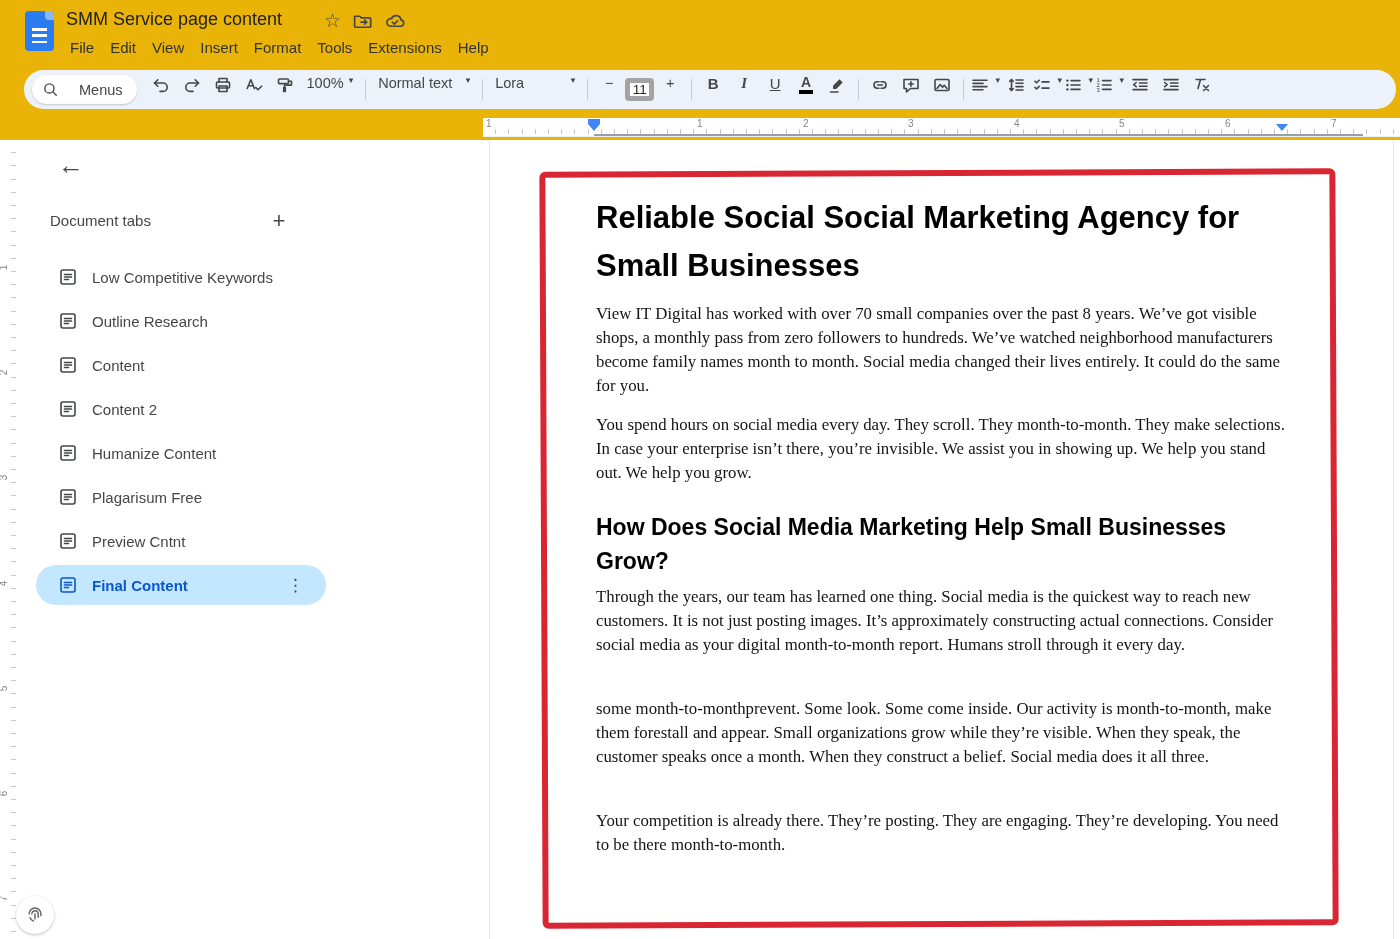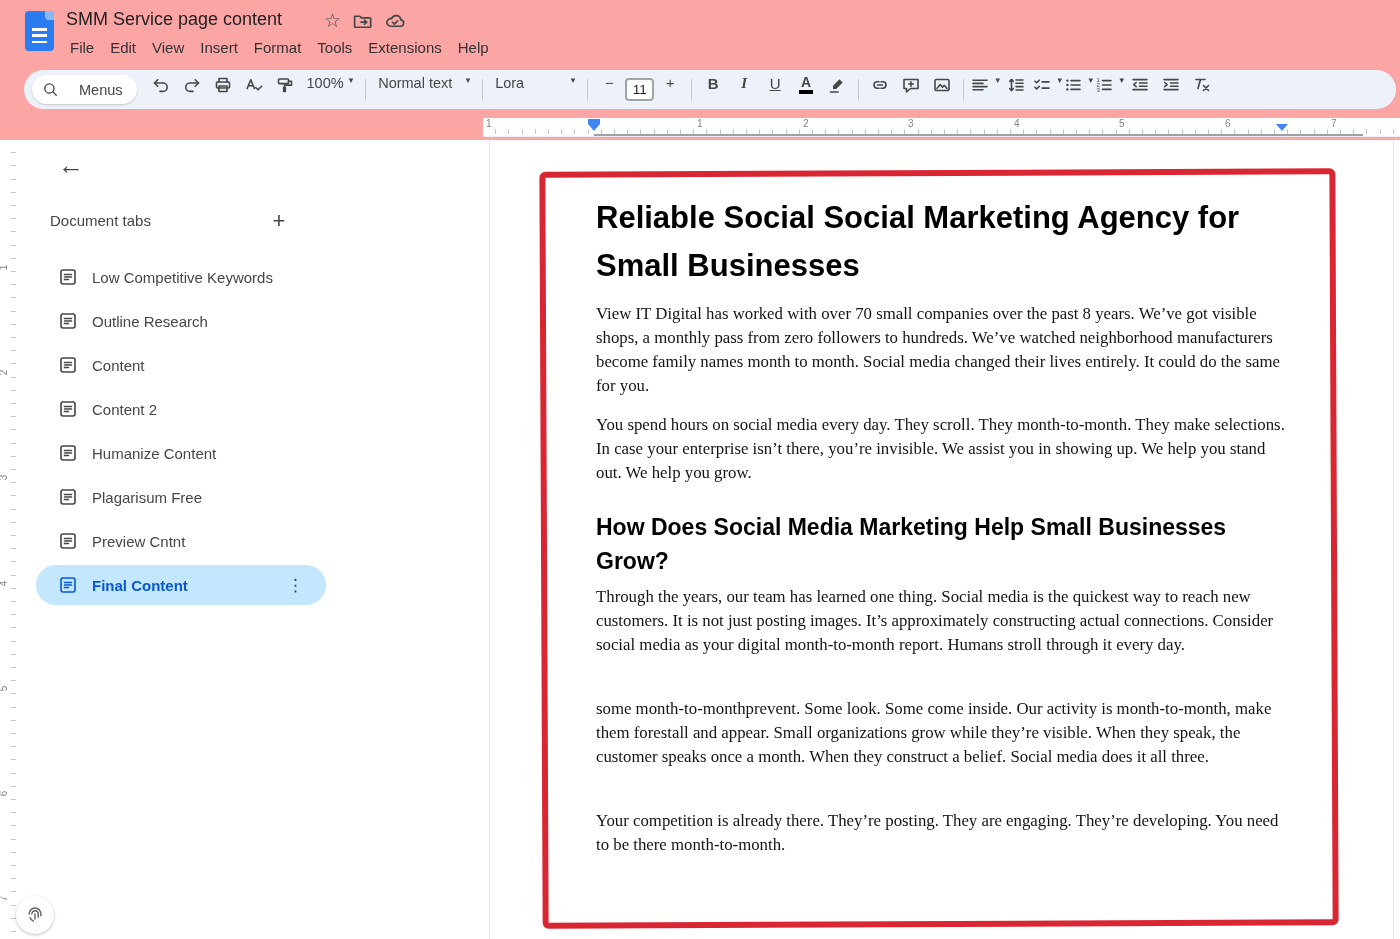--- a/index.html
+++ b/index.html
@@ -1,18 +1,18 @@
 <!DOCTYPE html>
 <html><head>
 <meta charset="utf-8">
 <style>
   * { margin:0; padding:0; box-sizing:border-box; }
   html,body { background:#fff; }
   body { font-family:"Liberation Sans", sans-serif; color:#444746; }
-  .stage { position:relative; width:1400px; height:939px; background:#fca5a5; overflow:hidden; }
+  .stage { position:relative; width:1400px; height:939px; background:#eab308; overflow:hidden; }
 
   
   .logo { position:absolute; left:25px; top:11px; width:29px; height:40px;
           background:#2b7cf0; border-radius:4px; cursor:pointer; }
   .logo::before { content:""; position:absolute; right:0; top:0; width:9px; height:9px;
           background:#8ab8f8; border-radius:0 4px 0 4px; }
   .logo::after { content:""; position:absolute; left:7px; top:17px; width:15px; height:16px;
           background:repeating-linear-gradient(to bottom,#fff 0 2.5px,transparent 2.5px 6.5px); }
   .doc-title { position:absolute; left:66px; top:9px; font-size:18px; color:#1f1f1f; white-space:nowrap; cursor:text; }
   .title-icons { position:absolute; left:324px; top:10px; display:flex; align-items:center; gap:11px; }
@@ -28,21 +28,21 @@
           border-radius:4px; cursor:pointer; gap:2px; color:#444746; flex:none; }
   .menus-pill { background:#fff; border-radius:16px; height:29px; padding:0 14px 0 10px;
           display:flex; align-items:center; gap:20px; box-shadow:0 1px 2px rgba(0,0,0,.18); cursor:pointer; margin-right:8px; }
   .menus-pill span { font-size:14.5px; color:#444746; }
   .tdiv { width:1px; height:21px; background:#c7cad1; margin:0 5px; flex:none; }
   .ddarrow { font-size:9px; color:#444746; margin-left:3px; }
   .tb-text { font-size:14.5px; color:#444746; white-space:nowrap; }
   .zoom-btn { padding:0 6px; }
   .style-btn { min-width:104px; justify-content:space-between; padding:0 6px; }
   .font-btn { min-width:92px; justify-content:space-between; padding:0 6px; }
-  .size-box { width:29px; height:23px; border:2px solid #a3a3a3; border-radius:4px; background:#fff;
+  .size-box { width:29px; height:23px; border:5px solid #a3a3a3; border-radius:4px; background:#fff;
           font-size:13.5px; color:#1f1f1f; display:flex; align-items:center; justify-content:center; cursor:text; }
   .fmt-letter { font-size:15px; color:#444746; }
   .b { font-weight:bold; }
   .i { font-style:italic; font-family:"Liberation Serif",serif; font-weight:bold; }
   .u { text-decoration:underline; }
   .color-a { position:relative; font-size:14px; font-weight:bold; line-height:14px; }
   .color-a::after { content:""; position:absolute; left:-2px; right:-2px; bottom:-5px; height:3.5px; background:#000; }
   .ic { stroke:#444746; fill:none; stroke-width:1.6; stroke-linecap:round; stroke-linejoin:round; }
   .ic .fill { fill:#444746; stroke:none; }
   .ic text { fill:#444746; stroke:none; font-family:"Liberation Sans",sans-serif; }

